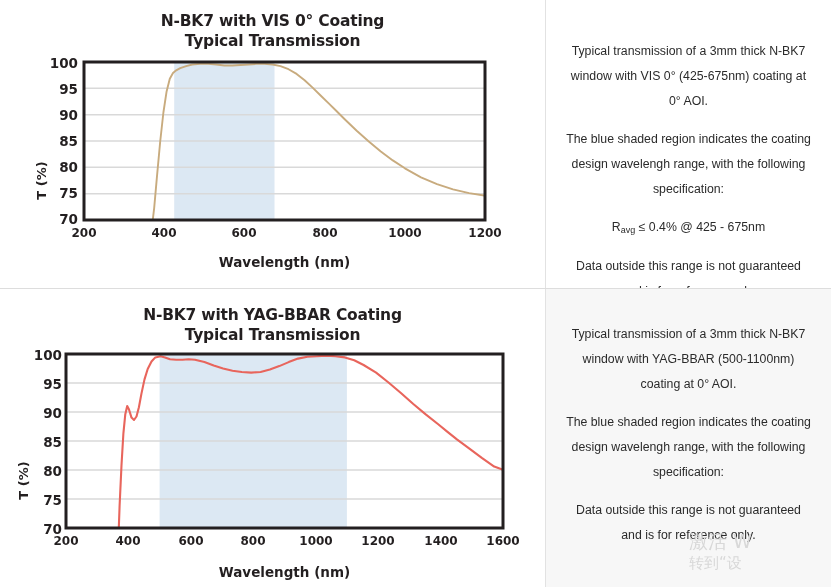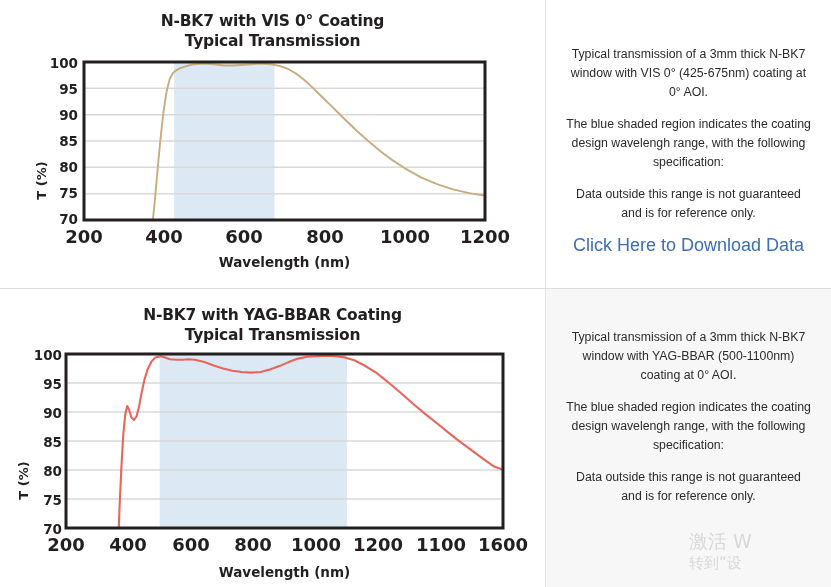--- a/index.html
+++ b/index.html
@@ -60,24 +60,23 @@
     overflow: hidden;
   }
   .text-panel.white { background: #ffffff; }
   .text-panel.grey  { background: #f7f7f7; }
 
   
   .desc {
     padding: 0 20px;
     text-align: center;
     font-size: 12.3px;
-    line-height: 19px;
+    line-height: 25px;
     color: #2b2b2b;
     font-family: "Liberation Sans", sans-serif;
-    margin-top: 6px;
   }
   .desc p { margin: 0 0 13px 0; }
   .spec-block { margin: 0 0 13px 0; }
   .spec-line { margin: 0; white-space: nowrap; }
   .spec-line sub {
     font-size: 9px;
     vertical-align: baseline;
     position: relative;
     top: 2px;
   }
@@ -122,21 +121,21 @@
     font-weight: bold;
     font-size: 13.5px;
     color: #231f20;
     white-space: nowrap;
   }
   .xtick {
     position: absolute;
     text-align: center;
     font-family: "DejaVu Sans", sans-serif;
     font-weight: bold;
-    font-size: 18px;
+    font-size: 12px;
     color: #231f20;
     white-space: nowrap;
   }
   .xlabel {
     position: absolute;
     text-align: center;
     font-family: "DejaVu Sans", sans-serif;
     font-weight: bold;
     font-size: 13.5px;
     color: #231f20;
@@ -218,20 +217,26 @@
         <div class="xlabel" style="left:84px; top:203px; width:401px;">Wavelength (nm)</div>
       </div>
     </div>
 
     <div class="vdivider"></div>
 
     <div class="text-panel white">
       <div class="desc" style="padding-top:39px;">
         <p>Typical transmission of a 3mm thick N-BK7 window with VIS 0° (425-675nm) coating at 0° AOI.</p>
         <p>The blue shaded region indicates the coating design wavelengh range, with the following specification:</p>
+        <div class="spec-block">
+          <p class="spec-line">
+            <span>R</span><sub>avg</sub>
+            <span>≤ 0.4% @ 425 - 675nm</span>
+          </p>
+        </div>
         <p>Data outside this range is not guaranteed and is for reference only.</p>
         <a class="dl-link" href="#">Click Here to Download Data</a>
       </div>
     </div>
   </div>
 
   <div class="hdivider"></div>
 
   <div class="row row-2">
 
@@ -272,21 +277,21 @@
           </g>
           <rect x="66" y="9" width="437" height="174" fill="none" stroke="#231f20" stroke-width="3"></rect>
         </svg>
 
         <div class="xtick" style="left:36px;  top:189px; width:60px;">200</div>
         <div class="xtick" style="left:98px;  top:189px; width:60px;">400</div>
         <div class="xtick" style="left:161px; top:189px; width:60px;">600</div>
         <div class="xtick" style="left:223px; top:189px; width:60px;">800</div>
         <div class="xtick" style="left:286px; top:189px; width:60px;">1000</div>
         <div class="xtick" style="left:348px; top:189px; width:60px;">1200</div>
-        <div class="xtick" style="left:411px; top:189px; width:60px;">1100</div>
+        <div class="xtick" style="left:411px; top:189px; width:60px;">1400</div>
         <div class="xtick" style="left:473px; top:189px; width:60px;">1600</div>
 
         <div class="xlabel" style="left:66px; top:219px; width:437px;">Wavelength (nm)</div>
       </div>
     </div>
 
     <div class="vdivider"></div>
 
     <div class="text-panel grey">
       <div class="desc" style="padding-top:33px;">

